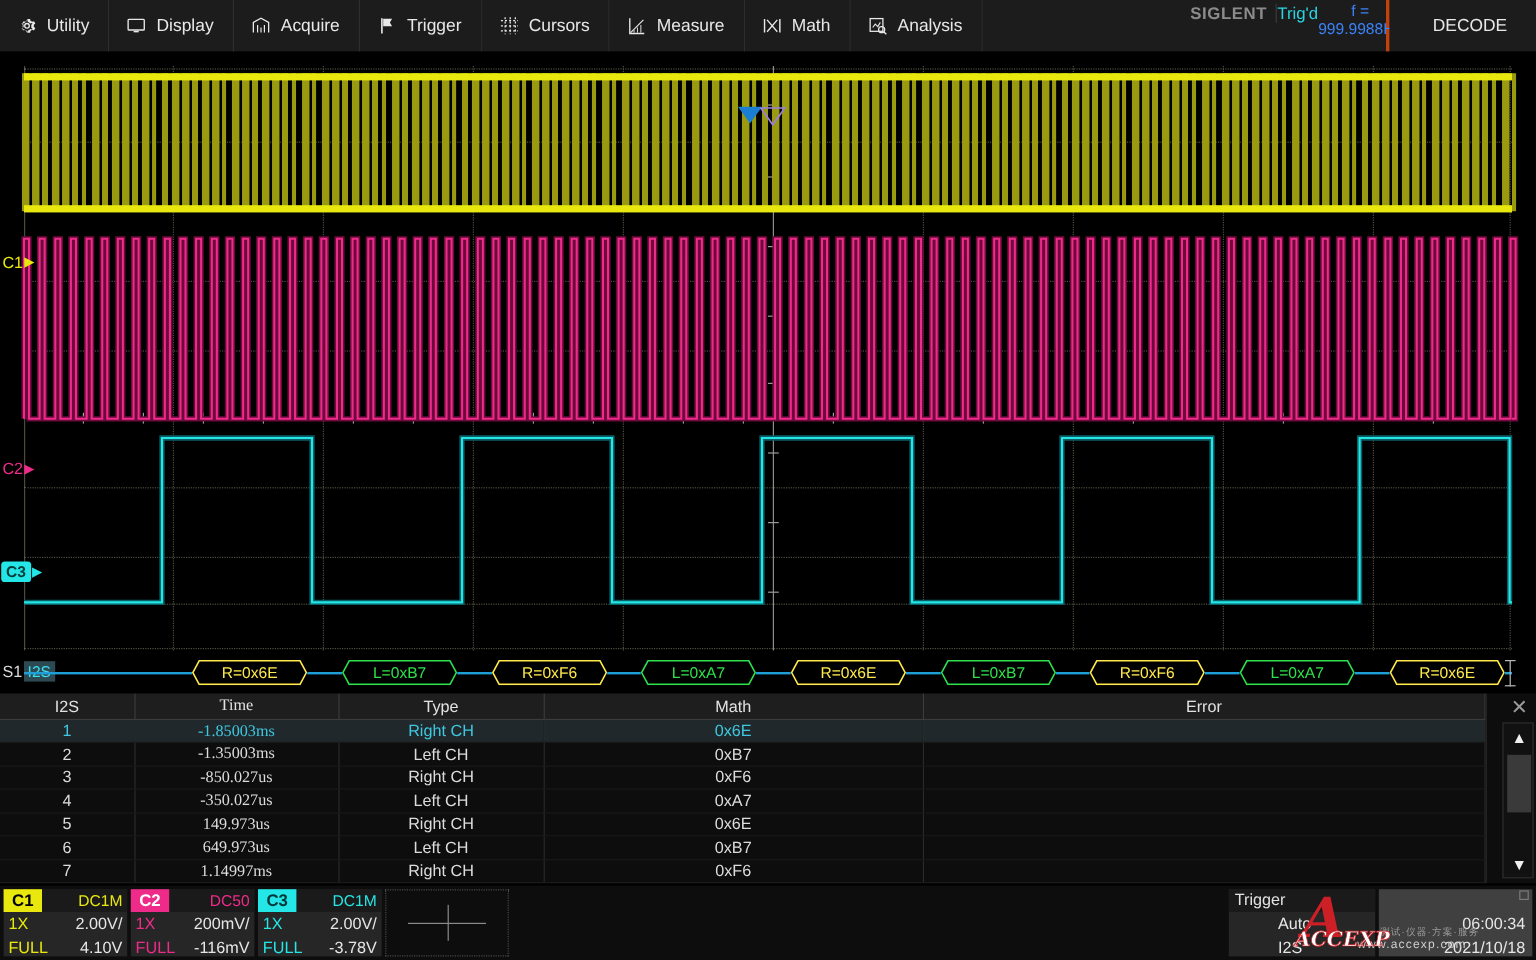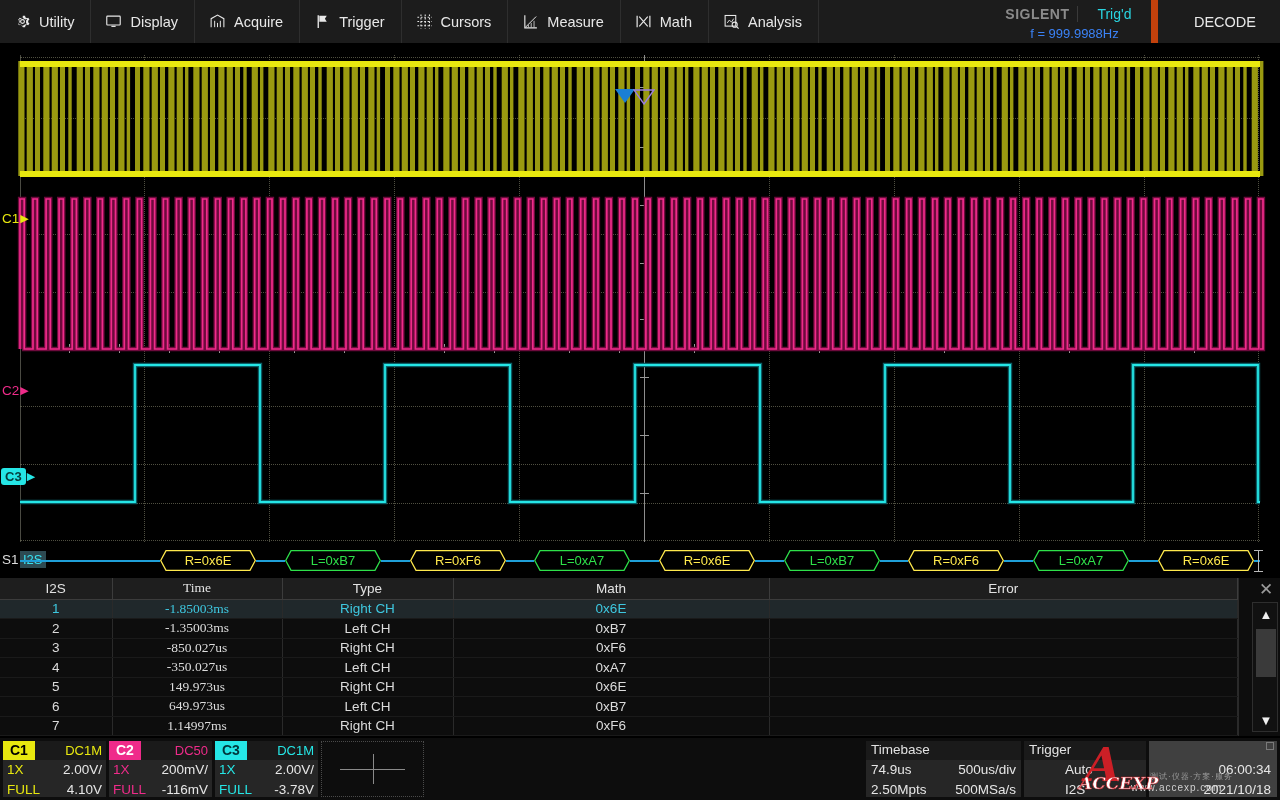--- a/index.html
+++ b/index.html
@@ -21,22 +21,22 @@
     display: flex; align-items: center; gap: 8px;
     padding: 0 16px 0 14px; height: 43px;
     color: #e8e8e8; font-size: 14.5px;
     border-right: 1px solid #2e2e2e;
     background: #1c1c1c;
   }
   .menu-item .glyph { width: 17px; height: 17px; display:block; }
   .menu-spacer { flex: 1; background: #1c1c1c; border-right: none; }
 
   .trigbox {
-    display: flex; flex-direction: column; justify-content: center;
-    width: 160px; height: 43px; border-right: 7px solid #c2410c;
+    display: flex; justify-content: center;
+    width: 160px; height: 43px; border-right: 3px solid #c2410c;
     background: #1c1c1c;
   }
   .trigbox-top { display: flex; align-items: center; height: 22px; }
   .siglent-logo {
     width: 80px; text-align: center; font-size: 14px; font-weight: bold;
     letter-spacing: 0.5px;
     color: #8b8b8b;
     border-right: 1px solid #3a3a3a;
     font-family: "Liberation Sans", sans-serif;
   }
@@ -717,31 +717,20 @@
       </div>
     </div>
 
     <div class="blankbox">
       <div class="cross-h"></div>
       <div class="cross-v"></div>
     </div>
 
     <div class="sb-spacer"></div>
 
-    <div class="tbbox">
-      <div class="hdr">Timebase</div>
-      <div class="r">
-        <span>74.9us</span>
-        <span>500us/div</span>
-      </div>
-      <div class="r">
-        <span>2.50Mpts</span>
-        <span>500MSa/s</span>
-      </div>
-    </div>
 
     <div class="trgbox">
       <div class="hdr">Trigger</div>
       <div class="r">
         <span>Auto</span>
       </div>
       <div class="r">
         <span>I2S</span>
       </div>
     </div>

